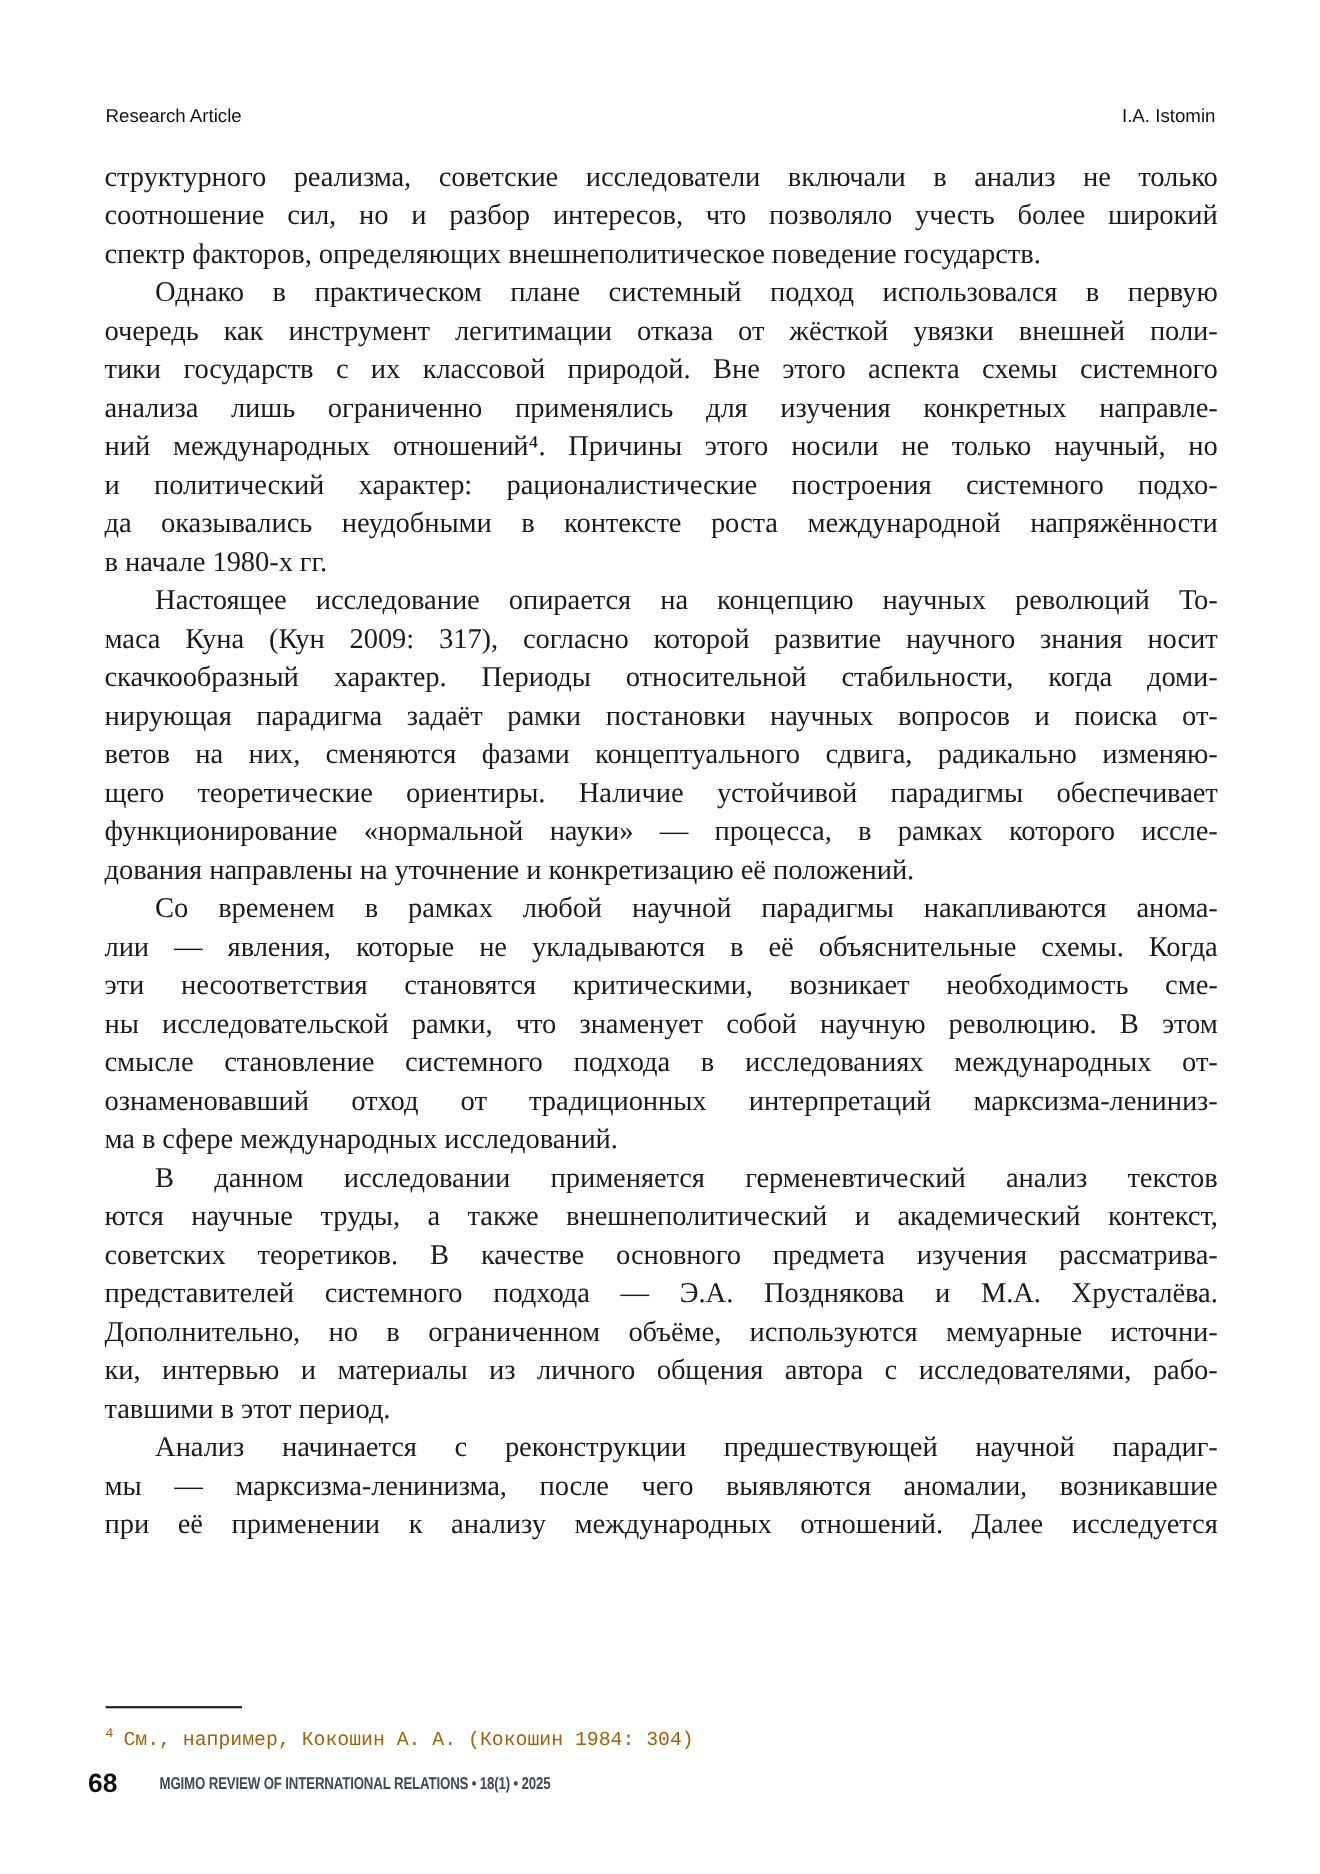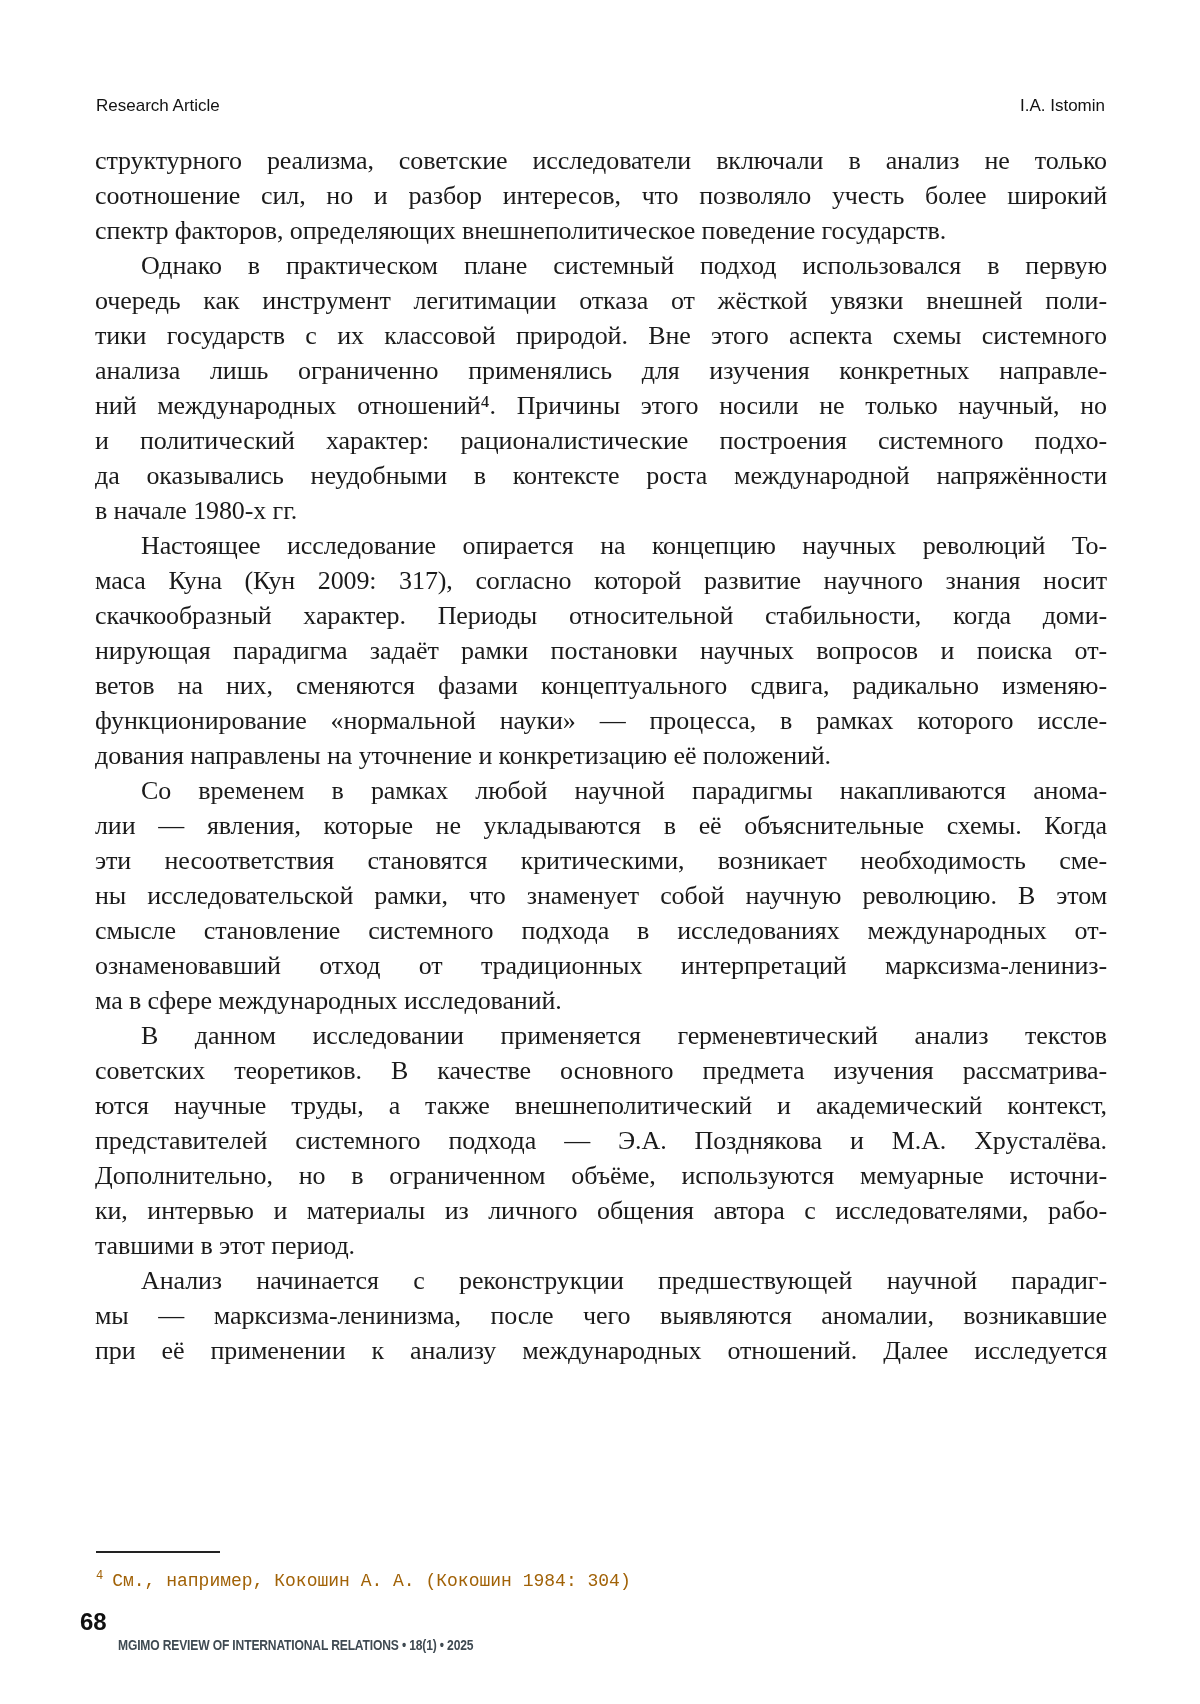--- a/index.html
+++ b/index.html
@@ -52,21 +52,21 @@
     font-family: Liberation Mono, monospace;
     font-size: 18px; color: #a16207;
     line-height: 26px;
   }
   .footnote sup { font-size: 12px; margin-right: 9px; }
 
   
   .page-footer {
     position: absolute;
     left: 80px; top: 1608px;
-    display: flex; align-items: flex-start; flex-direction: column;
+    display: flex; align-items: center;
   }
   .page-number {
     font-family: "Liberation Sans", "DejaVu Sans", sans-serif;
     font-weight: bold; font-size: 24px; color: #101010;
   }
   .journal-line {
     display: inline-block;
     margin-left: 38px;
     font-family: "Liberation Sans", "DejaVu Sans", sans-serif;
     font-weight: bold; font-size: 15.5px;
@@ -102,36 +102,37 @@
         <div class="line">и политический характер: рационалистические построения системного подхо-</div>
         <div class="line">да оказывались неудобными в контексте роста международной напряжённости</div>
         <div class="line lastline">в начале 1980-х гг.</div>
       </div>
       <div class="para">
         <div class="line indent">Настоящее исследование опирается на концепцию научных революций То-</div>
         <div class="line">маса Куна (Кун 2009: 317), согласно которой развитие научного знания носит</div>
         <div class="line">скачкообразный характер. Периоды относительной стабильности, когда доми-</div>
         <div class="line">нирующая парадигма задаёт рамки постановки научных вопросов и поиска от-</div>
         <div class="line">ветов на них, сменяются фазами концептуального сдвига, радикально изменяю-</div>
+        <div class="line">щего теоретические ориентиры. Наличие устойчивой парадигмы обеспечивает</div>
         <div class="line">функционирование «нормальной науки» — процесса, в рамках которого иссле-</div>
         <div class="line lastline">дования направлены на уточнение и конкретизацию её положений.</div>
       </div>
       <div class="para">
         <div class="line indent">Со временем в рамках любой научной парадигмы накапливаются анома-</div>
         <div class="line">лии — явления, которые не укладываются в её объяснительные схемы. Когда</div>
         <div class="line">эти несоответствия становятся критическими, возникает необходимость сме-</div>
         <div class="line">ны исследовательской рамки, что знаменует собой научную революцию. В этом</div>
         <div class="line">смысле становление системного подхода в исследованиях международных от-</div>
         <div class="line">ознаменовавший отход от традиционных интерпретаций марксизма-лениниз-</div>
         <div class="line lastline">ма в сфере международных исследований.</div>
       </div>
       <div class="para">
         <div class="line indent">В данном исследовании применяется герменевтический анализ текстов</div>
+        <div class="line">ются научные труды, а также внешнеполитический и академический контекст,</div>
         <div class="line">советских теоретиков. В качестве основного предмета изучения рассматрива-</div>
-        <div class="line">ются научные труды, а также внешнеполитический и академический контекст,</div>
         <div class="line">представителей системного подхода — Э.А. Позднякова и М.А. Хрусталёва.</div>
         <div class="line">Дополнительно, но в ограниченном объёме, используются мемуарные источни-</div>
         <div class="line">ки, интервью и материалы из личного общения автора с исследователями, рабо-</div>
         <div class="line lastline">тавшими в этот период.</div>
       </div>
       <div class="para">
         <div class="line indent">Анализ начинается с реконструкции предшествующей научной парадиг-</div>
         <div class="line">мы — марксизма-ленинизма, после чего выявляются аномалии, возникавшие</div>
         <div class="line">при её применении к анализу международных отношений. Далее исследуется</div>
       </div>

